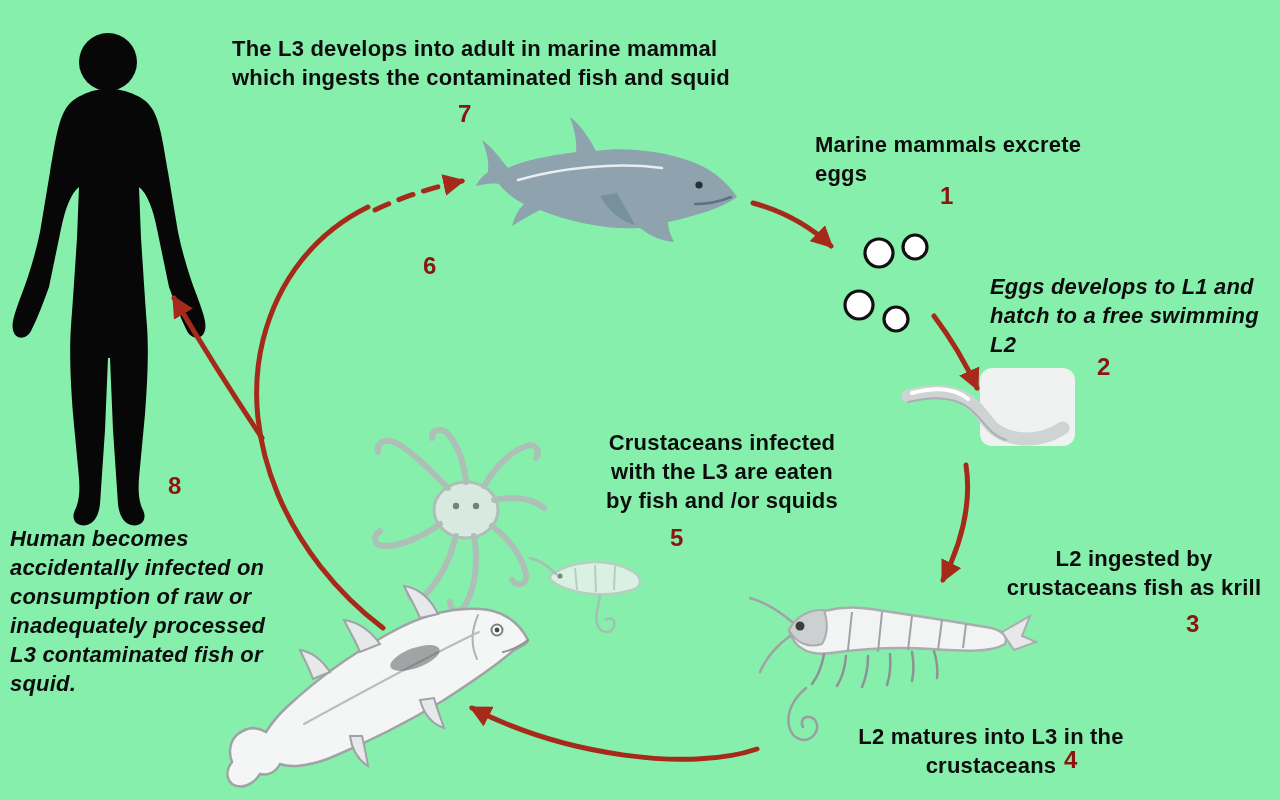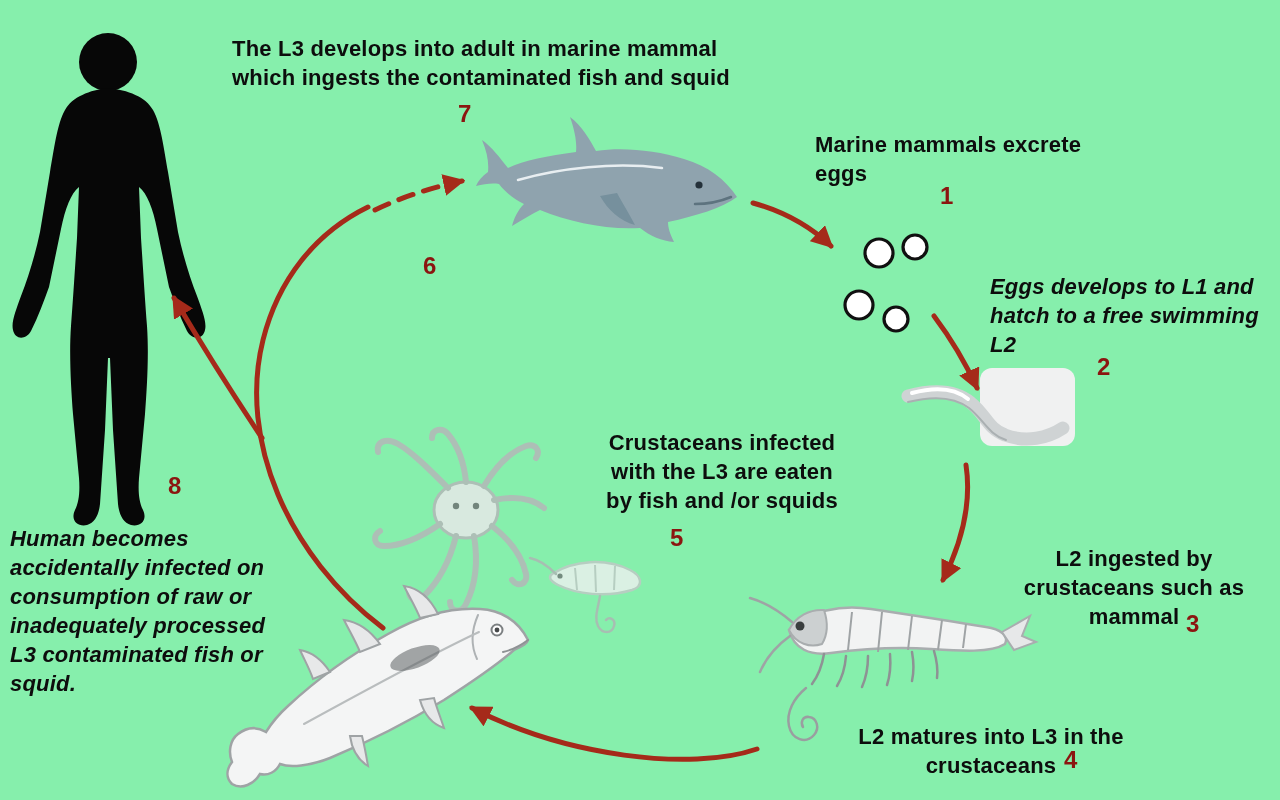--- a/index.html
+++ b/index.html
@@ -157,21 +157,21 @@
 
   <div class="label l7">The L3 develops into adult in marine mammal which ingests the contaminated fish and squid</div>
   <div class="num n7">7</div>
 
   <div class="label l1">Marine mammals excrete eggs</div>
   <div class="num n1">1</div>
 
   <div class="label l2">Eggs develops to L1 and hatch to a free swimming L2</div>
   <div class="num n2">2</div>
 
-  <div class="label l3 center">L2 ingested by crustaceans such as mammal</div>
+  <div class="label l3 center">L2 ingested by crustaceans fish as krill</div>
   <div class="num n3">3</div>
 
   <div class="label l4 center">L2 matures into L3 in the crustaceans</div>
   <div class="num n4">4</div>
 
   <div class="label l5 center">Crustaceans infected with the L3 are eaten by fish and /or squids</div>
   <div class="num n5">5</div>
 
   <div class="num n6">6</div>
 

